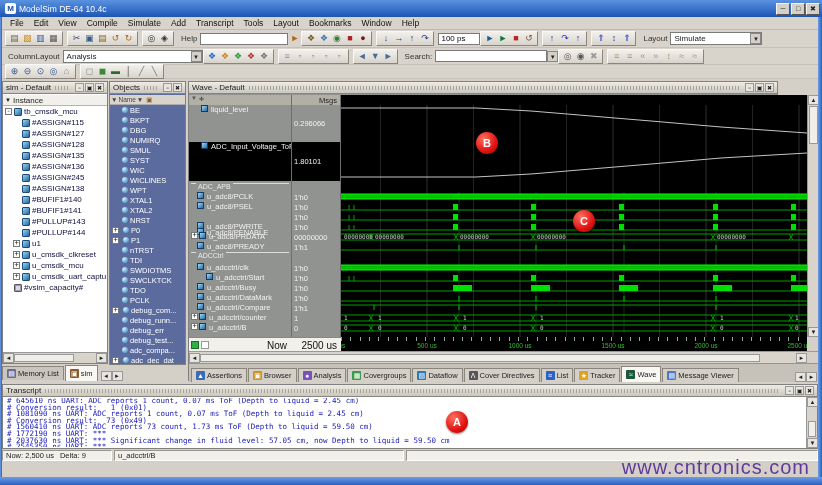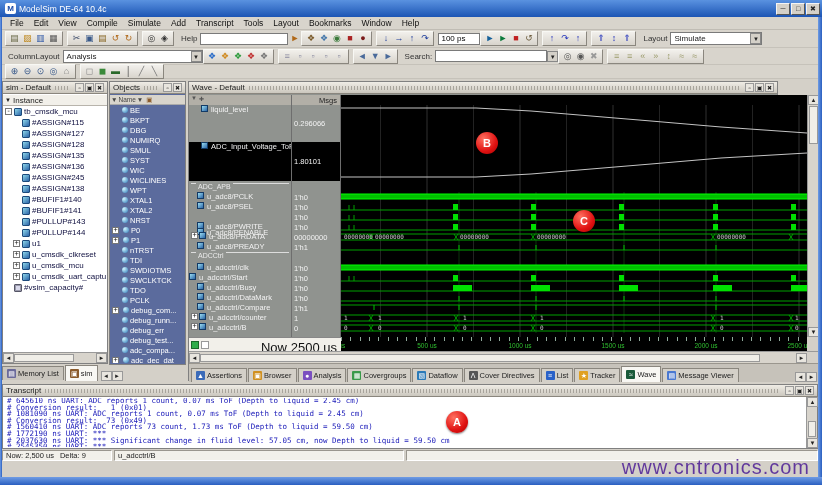--- a/index.html
+++ b/index.html
@@ -71,21 +71,21 @@
 .whead{background:#b2afa7;color:#222}
 .vright{justify-content:flex-end;padding-right:3px}
 .hicon{font-size:6px;color:#555;margin-left:2px}
 .wdiv{color:#eaeaea;font-size:7px}
 .dash{width:5px;height:1px;background:#ddd;margin:0 2px;flex:none}
 .dashfill{flex:1;height:1px;background:#ddd;margin:0 2px}
 .wicon{width:7px;height:7px;background:linear-gradient(135deg,#9adcf0,#2b66a8);border:1px solid #123a66;margin-right:3px;flex:none}
 .wexpbox{margin-right:1px}
 #wave-vscroll{position:absolute;left:618px;top:13px;width:12px;height:242px;background:#d8d4cc;border-left:1px solid #999}
 .va{position:absolute;left:0;width:11px;height:10px;font-size:6px;border:1px solid #999;background:#e8e5de;text-align:center;line-height:9px}
-#wave-nowbar{position:absolute;left:0;top:255px;width:152px;height:14px;background:#f2f0ea;border-top:1px solid #888;font-size:13px;color:#111}
+#wave-nowbar{position:absolute;left:0;top:255px;width:152px;height:14px;background:#f2f0ea;border-top:1px solid #888;font-size:10px;color:#111}
 .nb-sq{position:absolute;width:8px;height:8px;top:3px;border:1px solid #888}
 #wave-timeline{position:absolute;left:152px;top:255px;width:466px;height:14px;background:#000;overflow:hidden}
 #wave-timeline .ticks{position:absolute;top:0;left:0;right:0;height:4px;background:repeating-linear-gradient(90deg,#8fa89a 0 1px,transparent 1px 9.32px)}
 .tlabel2{position:absolute;top:5px;transform:translateX(-50%);color:#2fbf2f;font-size:6.5px;white-space:nowrap}
 #wave-hscroll{position:absolute;left:0;top:269px;width:618px;height:12px;background:#d8d4cc;border-top:1px solid #999;display:flex;align-items:center}
 #wave-hcorner{position:absolute;left:618px;top:269px;width:12px;height:12px;background:#d4d0c8;border-top:1px solid #999}
 #wave-tabs{position:absolute;left:0;top:281px;width:630px;height:19px;background:#c6c2ba;border-top:1px solid #9a968e;display:flex;align-items:flex-end;padding:0 2px}
 .wtab{display:flex;align-items:center;height:14px;padding:0 4px;font-size:7.5px;color:#222;background:#d4d0c8;border:1px solid #8a867e;border-bottom:none;margin-right:1px;white-space:nowrap}
 .wtsel{background:#f8f7f3;height:16px}
 #wave-tab-arrows{margin-left:auto;display:flex}
@@ -570,21 +570,21 @@
         </div>
         <div class="wn wdiv" style="top: 157px; height: 11px;">
           <span class="dash"></span>
           <span>ADCCtrl</span>
           <span class="dashfill"></span>
         </div>
         <div class="wn" style="top: 168px; height: 10px; padding-left: 8px;">
           <span class="wicon"></span>
           <span class="wlabel">u_adcctrl/clk</span>
         </div>
-        <div class="wn" style="top: 178px; height: 10px; padding-left: 0;">
+        <div class="wn" style="top: 178px; height: 10px; padding-left: 17px;">
           <span class="wicon"></span>
           <span class="wlabel">u_adcctrl/Start</span>
         </div>
         <div class="wn" style="top: 188px; height: 10px; padding-left: 8px;">
           <span class="wicon"></span>
           <span class="wlabel">u_adcctrl/Busy</span>
         </div>
         <div class="wn" style="top: 198px; height: 10px; padding-left: 8px;">
           <span class="wicon"></span>
           <span class="wlabel">u_adcctrl/DataMark</span>

